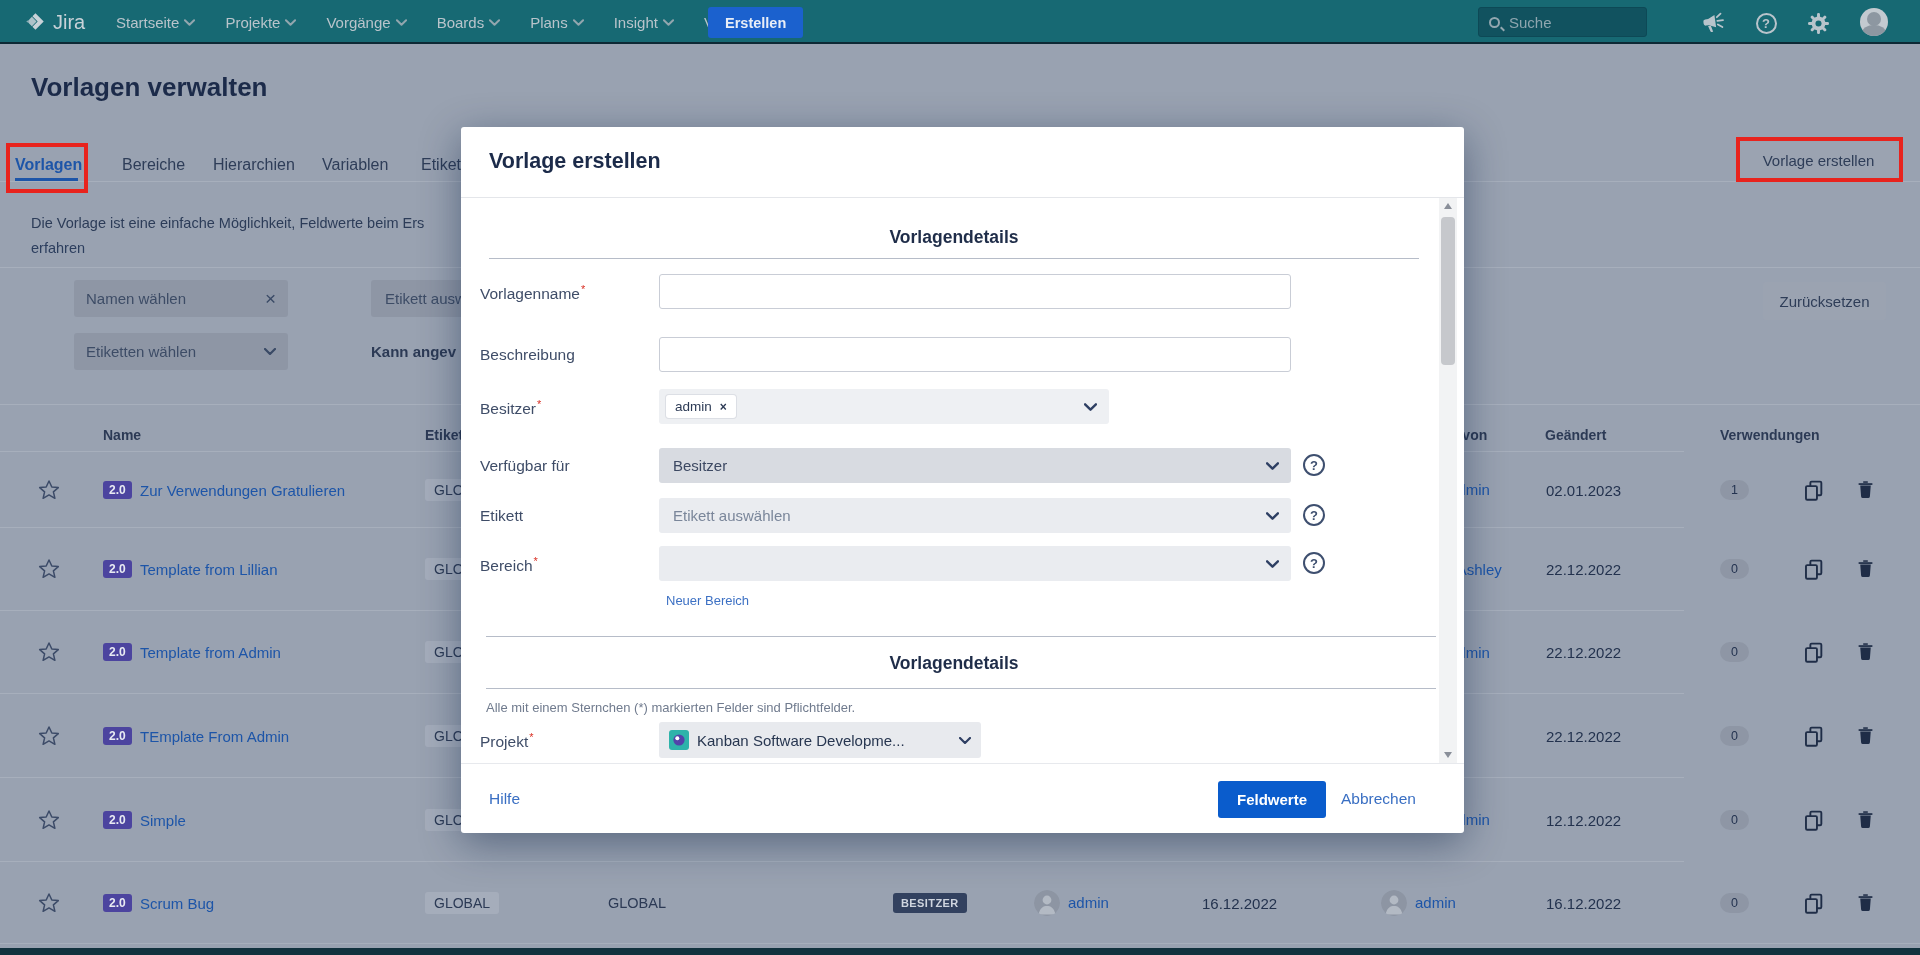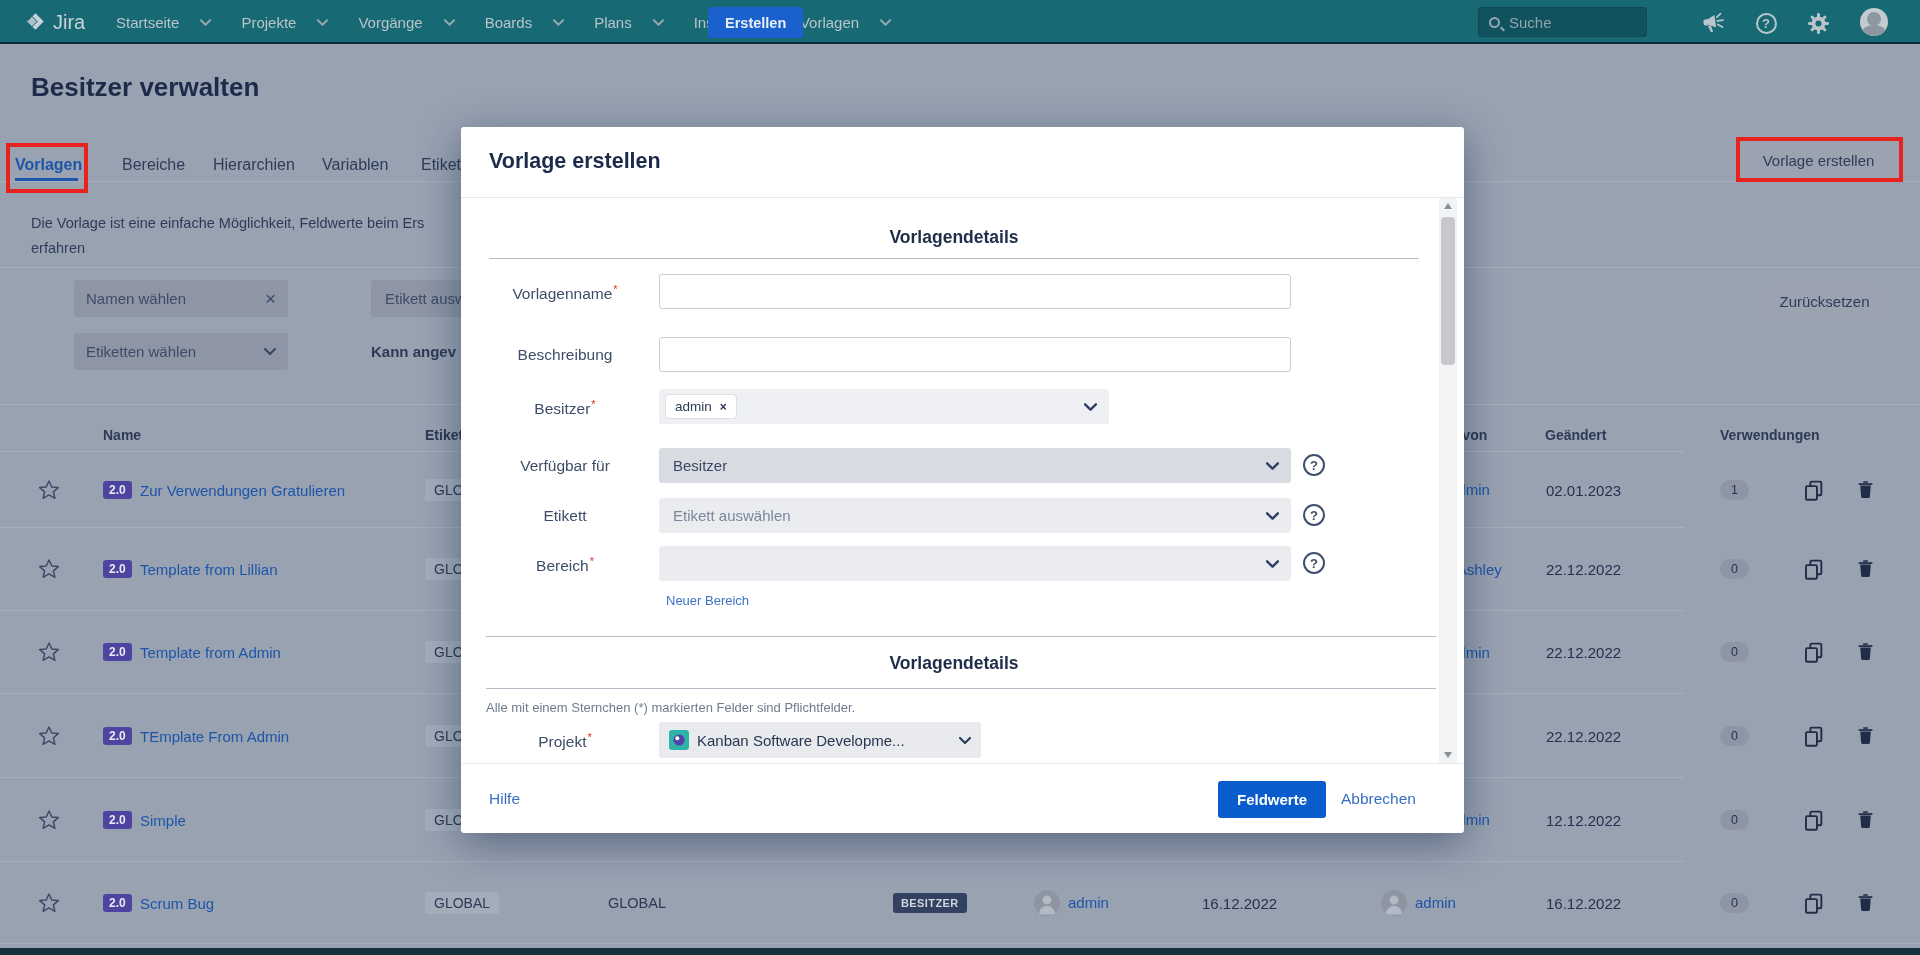--- a/index.html
+++ b/index.html
@@ -13,21 +13,21 @@
     --ctltext:#3d4c66;
   }
   *{margin:0;padding:0;box-sizing:border-box;}
   body{font-family:"Liberation Sans",sans-serif;background:#777;}
   .stage{position:relative;width:1920px;height:955px;overflow:hidden;background:var(--pagebg);}
 
   
   .navbar{position:absolute;left:0;top:0;width:1920px;height:44px;background:var(--nav);border-bottom:2px solid #0d2935;}
   .nav-logo{position:absolute;left:24px;top:0;height:44px;display:flex;align-items:center;gap:7px;color:#c9d2d8;font-size:20px;font-weight:500;}
   .nav-menu{position:absolute;left:116px;top:0;height:44px;display:flex;align-items:center;gap:30px;}
-  .nav-item{display:flex;align-items:center;gap:21px;color:var(--navtext);font-size:15px;cursor:pointer;white-space:nowrap;}
+  .nav-item{display:flex;align-items:center;gap:5px;color:var(--navtext);font-size:15px;cursor:pointer;white-space:nowrap;}
   .nav-item .chev{color:#92a6ae;}
   .btn-create{position:absolute;left:708px;top:7px;height:31px;padding:0 17px;background:#1b61ce;border:none;border-radius:3px;color:#e8eef7;font-size:14.5px;font-weight:600;font-family:inherit;cursor:pointer;}
   .nav-search{position:absolute;left:1478px;top:7px;width:169px;height:30px;background:#11525f;border:1px solid #0d4956;border-radius:3px;display:flex;align-items:center;gap:9px;padding:0 10px;}
   .mag{position:relative;width:11px;height:11px;border:2px solid #93a7b0;border-radius:50%;flex:none;}
   .mag::after{content:"";position:absolute;left:9px;top:9px;width:5px;height:2px;background:#93a7b0;transform:rotate(45deg);}
   .search-ph{color:#8fa6af;font-size:15px;}
   .nav-ico{position:absolute;top:10px;width:26px;height:26px;display:flex;align-items:center;justify-content:center;cursor:pointer;}
   .helpcirc{width:21px;height:21px;border:2px solid var(--navtext);border-radius:50%;color:var(--navtext);font-size:13px;font-weight:700;display:flex;align-items:center;justify-content:center;}
   .nav-avatar{position:absolute;left:1860px;top:8px;width:28px;height:28px;border-radius:50%;background:#c3cad0;overflow:hidden;cursor:pointer;}
   .nav-avatar i{position:absolute;left:7px;top:4px;width:14px;height:14px;border-radius:50%;background:#8d97a1;}
@@ -67,21 +67,21 @@
   .countpill{background:#8e96a5;color:#243350;font-size:12.5px;border-radius:10px;padding:3px 11px;}
   .rowico{width:22px;height:22px;cursor:pointer;}
   .bottom-strip{position:absolute;left:0;top:948px;width:1920px;height:7px;background:#12323e;}
 
   
   .modal{position:absolute;left:461px;top:127px;width:1003px;height:706px;background:#fff;border-radius:3px;box-shadow:0 10px 40px rgba(9,30,66,.45);z-index:40;}
   .m-title{position:absolute;left:28px;top:22px;font-size:21.5px;font-weight:600;color:#1c2b4a;}
   .m-hline{position:absolute;left:0;top:70px;width:1003px;height:1px;background:#e4e6ea;}
   .m-sect{position:absolute;left:28px;width:930px;text-align:center;font-size:17.5px;font-weight:600;color:#1f2d49;}
   .m-rule{position:absolute;height:1px;background:#b6bcc8;}
-  .flabel{position:absolute;left:19px;width:170px;text-align:center;font-size:15.5px;color:#3f4d68;white-space:nowrap;}
+  .flabel{position:absolute;left:19px;width:170px;text-align:left;font-size:15.5px;color:#3f4d68;white-space:nowrap;}
   .req{color:#d93025;font-size:11px;vertical-align:super;margin-left:1px;}
   .tinput{position:absolute;left:198px;width:632px;height:35px;border:1px solid #c9cdd6;border-radius:3px;background:#fff;font-family:inherit;font-size:15px;color:#23324e;padding:0 10px;}
   .msel{position:absolute;left:198px;height:35px;border-radius:3px;background:#eaecf0;display:flex;align-items:center;cursor:pointer;font-size:15px;color:#3c4862;}
   .msel .grow{flex:1;}
   .msel .chev{color:#2e3f63;margin-right:12px;}
   .msel .ph{color:#7a869a;}
   .ownchip{display:inline-flex;align-items:center;gap:8px;background:#fff;border-radius:3px;padding:4px 9px;margin-left:7px;font-size:13.5px;color:#2c3a55;box-shadow:0 0 0 1px rgba(9,30,66,.08);}
   .ownchip b{font-weight:700;font-size:12px;cursor:pointer;line-height:1;}
   .qicon{position:absolute;width:22px;height:22px;border:2px solid #3e4f6f;border-radius:50%;color:#3e4f6f;font-size:13px;font-weight:700;display:flex;align-items:center;justify-content:center;cursor:pointer;}
   .mlink{position:absolute;color:#3d71c4;font-size:13px;cursor:pointer;}
@@ -207,21 +207,21 @@
         <circle cx="11" cy="11" r="6.6" fill="#b9c4cb"></circle>
         <circle cx="11" cy="11" r="2.9" fill="#176973"></circle>
       </svg>
     </span>
     <span class="nav-avatar">
         <i></i>
         <b></b>
       </span>
   </div>
 
-  <h1 class="page-title">Besitzer verwalten</h1>
+  <h1 class="page-title">Vorlagen verwalten</h1>
 
   <span class="tab active" style="left:15px">Vorlagen</span>
   <span class="tab" style="left:122px">Bereiche</span>
   <span class="tab" style="left:213px">Hierarchien</span>
   <span class="tab" style="left:322px">Variablen</span>
   <span class="tab" style="left:421px">Etiketten</span>
   <div class="tab-underline"></div>
   <div class="tabs-line"></div>
 
   <div class="desc1">Die Vorlage ist eine einfache Möglichkeit, Feldwerte beim Ers</div>

